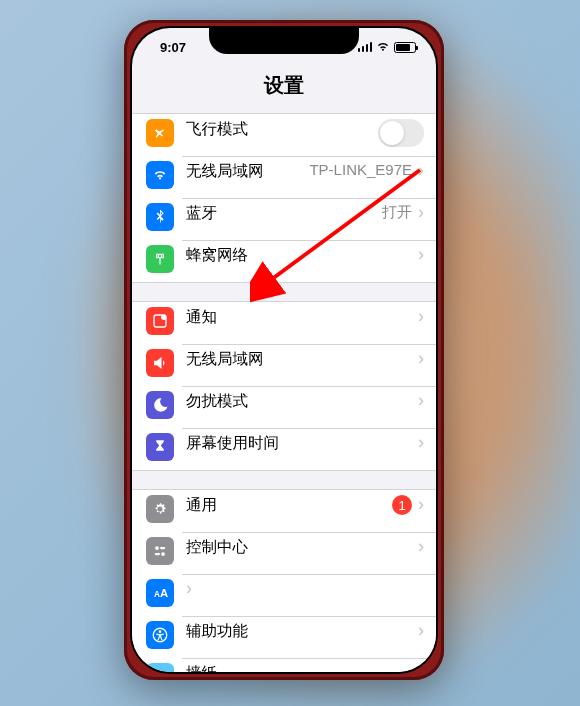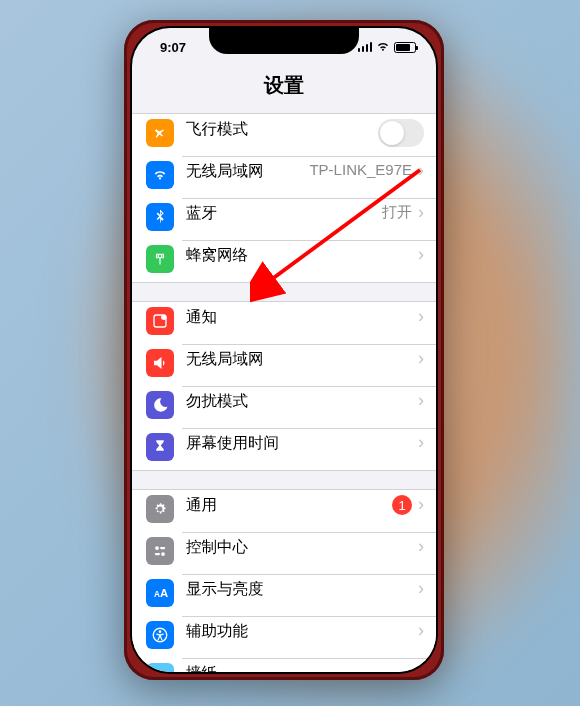--- a/index.html
+++ b/index.html
@@ -248,21 +248,20 @@
               <div class="label">控制中心</div>
               <span class="chev">›</span>
             </div>
             <div class="row">
               <div class="icon bg-blue">
                 <svg viewBox="0 0 24 24">
                   <text x="4" y="17" font-size="11" font-weight="700" fill="#fff">A</text>
                   <text x="12" y="17" font-size="15" font-weight="700" fill="#fff">A</text>
                 </svg>
               </div>
-              <div class="label">显示与亮度</div>
               <span class="chev">›</span>
             </div>
             <div class="row">
               <div class="icon bg-blue">
                 <svg viewBox="0 0 24 24">
                   <circle cx="12" cy="12" r="9" fill="none" stroke="#fff" stroke-width="1.8"></circle>
                   <circle cx="12" cy="7.5" r="1.8" fill="#fff"></circle>
                   <path d="M7 10l5 1 5-1v1.5l-3.5.8V14l2 5h-1.5l-2-4.5L10 19H8.5l2-5v-1.7L7 11.5V10z" fill="#fff"></path>
                 </svg>
               </div>

